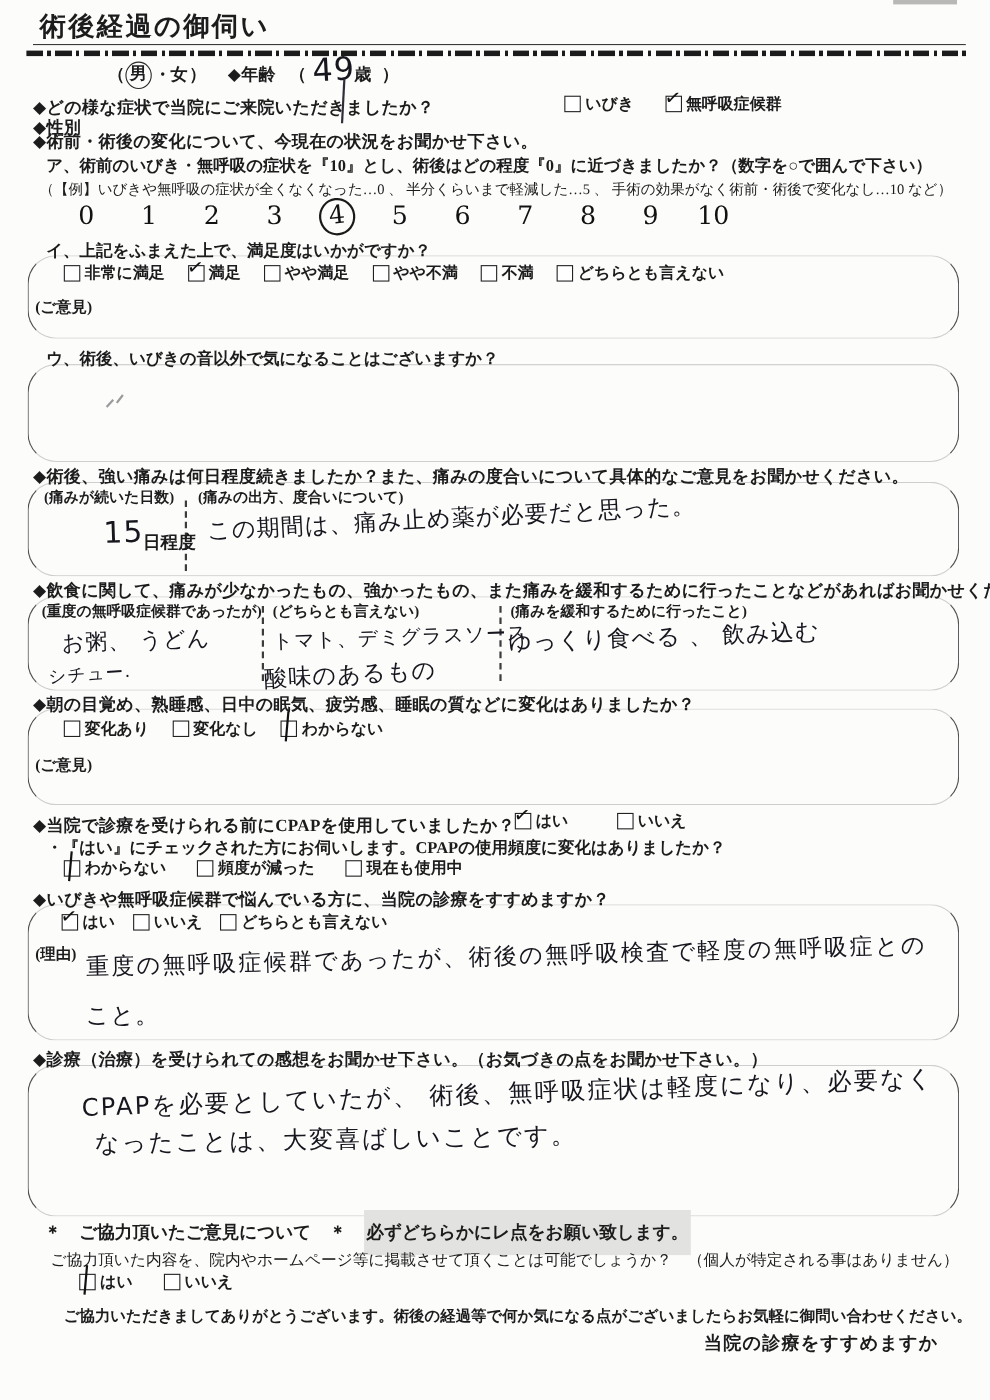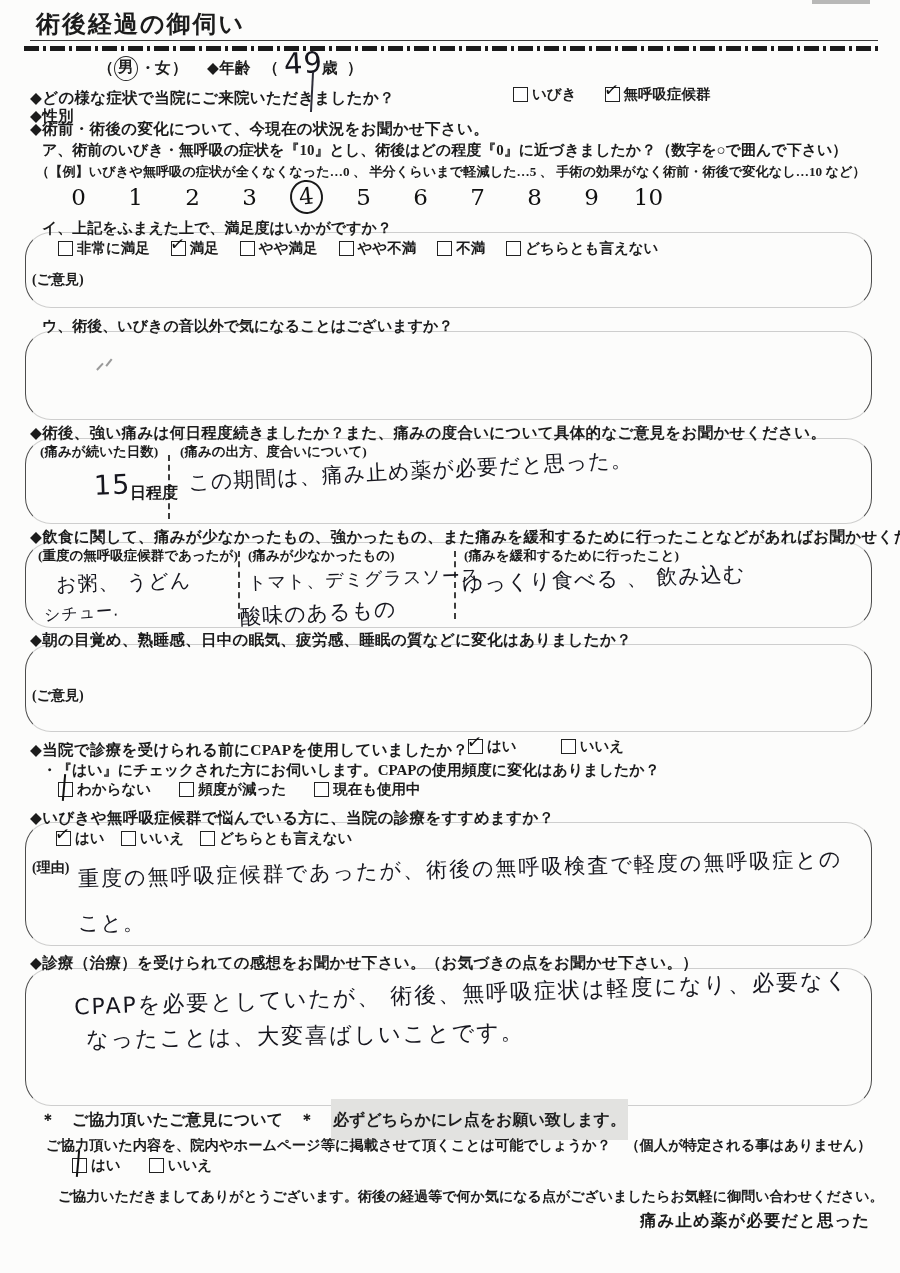--- a/index.html
+++ b/index.html
@@ -1,21 +1,21 @@
 <!DOCTYPE html>
 <html><head>
 <meta charset="utf-8">
 <style>
   html,body{margin:0;padding:0;}
   body{width:900px;height:1273px;position:relative;background:#fcfcfb;
        font-family:"Liberation Serif","DejaVu Serif",serif;color:#1c1c1c;}
   .abs{position:absolute;white-space:nowrap;}
   .q{font-size:15.5px;font-weight:700;letter-spacing:.3px;}
   .sub{font-size:15px;font-weight:700;}
-  .small{font-size:13.2px;font-weight:700;}
+  .small{font-size:13.2px;font-weight:400;}
   
   .abox{position:absolute;border:1.6px solid rgba(45,45,45,.85);
         border-top-color:rgba(45,45,45,.22);border-bottom-color:rgba(45,45,45,.22);
         border-radius:26px;background:transparent;}
   .boxlabel{position:absolute;font-size:13.5px;font-weight:600;white-space:nowrap;}
   
   .cb-item{display:inline-flex;align-items:center;margin-right:28px;
            font-size:14.5px;font-weight:700;white-space:nowrap;}
   .gap-lg .cb-item{margin-right:44px;}
   .gap-md .cb-item{margin-right:21px;text-align:right;}
@@ -124,32 +124,44 @@
   <div class="boxlabel" style="left:154px;top:4px;">(痛みの出方、度合いについて)</div>
   <div class="hw" style="left:68px;top:30px;font-size:27px;transform:rotate(-2deg);">15</div>
   <div class="boxlabel" style="left:104px;top:44px;font-size:16px;font-weight:700;">日程度</div>
   <div class="hw" style="left:162px;top:18px;font-size:21px;transform:rotate(-3deg);">この期間は、痛み止め薬が必要だと思った。</div>
 </div>
 
 <div class="abs q" style="left:30px;top:527px;">◆飲食に関して、痛みが少なかったもの、強かったもの、また痛みを緩和するために行ったことなどがあればお聞かせください。</div>
 <div class="abox" style="left:25px;top:542px;width:845px;height:84px;">
   <div class="boxlabel" style="left:12px;top:4px;">(重度の無呼吸症候群であったが)</div>
   <div class="vdash" style="left:212px;top:8px;height:68px;"></div>
-  <div class="boxlabel" style="left:222px;top:4px;">(痛みが少なかったもの)</div>
+  <div class="boxlabel" style="left:222px;top:4px;">(どちらとも言えない)</div>
   <div class="vdash" style="left:428px;top:8px;height:68px;"></div>
   <div class="boxlabel" style="left:438px;top:4px;">(痛みを緩和するために行ったこと)</div>
   <div class="hw" style="left:30px;top:26px;font-size:20px;transform:rotate(-2deg);">お粥、 うどん</div>
   <div class="hw" style="left:18px;top:60px;font-size:16px;transform:rotate(-4deg);">シチュー.</div>
   <div class="hw" style="left:222px;top:24px;font-size:18px;transform:rotate(-2deg);">トマト、デミグラスソース</div>
   <div class="hw" style="left:214px;top:56px;font-size:21px;transform:rotate(-3deg);">酸味のあるもの</div>
   <div class="hw" style="left:436px;top:22px;font-size:21px;transform:rotate(-2deg);">ゆっくり食べる 、 飲み込む</div>
 </div>
 
 <div class="abs q" style="left:30px;top:630px;">◆朝の目覚め、熟睡感、日中の眠気、疲労感、睡眠の質などに変化はありましたか？</div>
 <div class="abox" style="left:25px;top:644px;width:845px;height:86px;">
+  <div style="position:absolute;left:32px;top:8px;" class="gap-md"><span class="cb-item">
+        <span class="cb-box"></span>
+        <span class="cb-label">変化あり</span>
+      </span><span class="cb-item">
+        <span class="cb-box"></span>
+        <span class="cb-label">変化なし</span>
+      </span><span class="cb-item">
+        <span class="cb-box">
+          <span class="cb-mark stroke"></span>
+        </span>
+        <span class="cb-label">わからない</span>
+      </span></div>
   <div class="boxlabel" style="left:6px;top:42px;font-size:14px;">(ご意見)</div>
 </div>
 
 <div class="abs q" style="left:30px;top:740px;">◆当院で診療を受けられる前にCPAPを使用していましたか？</div>
 <div class="abs gap-lg" style="left:468px;top:737px;"><span class="cb-item">
       <span class="cb-box">
         <span class="cb-mark tick">✓</span>
       </span>
       <span class="cb-label">はい</span>
     </span><span class="cb-item">
@@ -191,24 +203,24 @@
 
 <div class="abs q" style="left:30px;top:953px;">◆診療（治療）を受けられての感想をお聞かせ下さい。（お気づきの点をお聞かせ下さい。）</div>
 <div class="abox" style="left:25px;top:968px;width:845px;height:136px;">
   <div class="hw" style="left:48px;top:10px;font-size:22px;transform:rotate(-2deg);letter-spacing:2px;">CPAPを必要としていたが、 術後、無呼吸症状は軽度になり、必要なく</div>
   <div class="hw" style="left:60px;top:52px;font-size:22px;transform:rotate(-1deg);letter-spacing:2px;">なったことは、大変喜ばしいことです。</div>
 </div>
 
 <div class="abs" style="left:40px;top:1110px;font-size:16px;font-weight:700;">
   <span>＊　ご協力頂いたご意見について　＊　</span><span class="hl">必ずどちらかにレ点をお願い致します。</span>
 </div>
-<div class="abs" style="left:46px;top:1136px;font-size:14.3px;font-weight:700;">ご協力頂いた内容を、院内やホームページ等に掲載させて頂くことは可能でしょうか？　（個人が特定される事はありません）</div>
+<div class="abs" style="left:46px;top:1136px;font-size:14.3px;font-weight:400;">ご協力頂いた内容を、院内やホームページ等に掲載させて頂くことは可能でしょうか？　（個人が特定される事はありません）</div>
 <div class="abs" style="left:72px;top:1156px;font-size:16px;"><span class="cb-item">
       <span class="cb-box">
         <span class="cb-mark stroke"></span>
       </span>
       <span class="cb-label">はい</span>
     </span><span class="cb-item">
       <span class="cb-box"></span>
       <span class="cb-label">いいえ</span>
     </span></div>
 <div class="abs" style="left:58px;top:1188px;font-size:14px;font-weight:600;">ご協力いただきましてありがとうございます。術後の経過等で何か気になる点がございましたらお気軽に御問い合わせください。</div>
-<div class="abs" style="left:640px;top:1210px;font-size:16.5px;font-weight:700;letter-spacing:1px;">痛み止め薬が必要だと思った</div>
+<div class="abs" style="left:640px;top:1210px;font-size:16.5px;font-weight:700;letter-spacing:1px;">当院の診療をすすめますか</div>
 
 </body></html>

